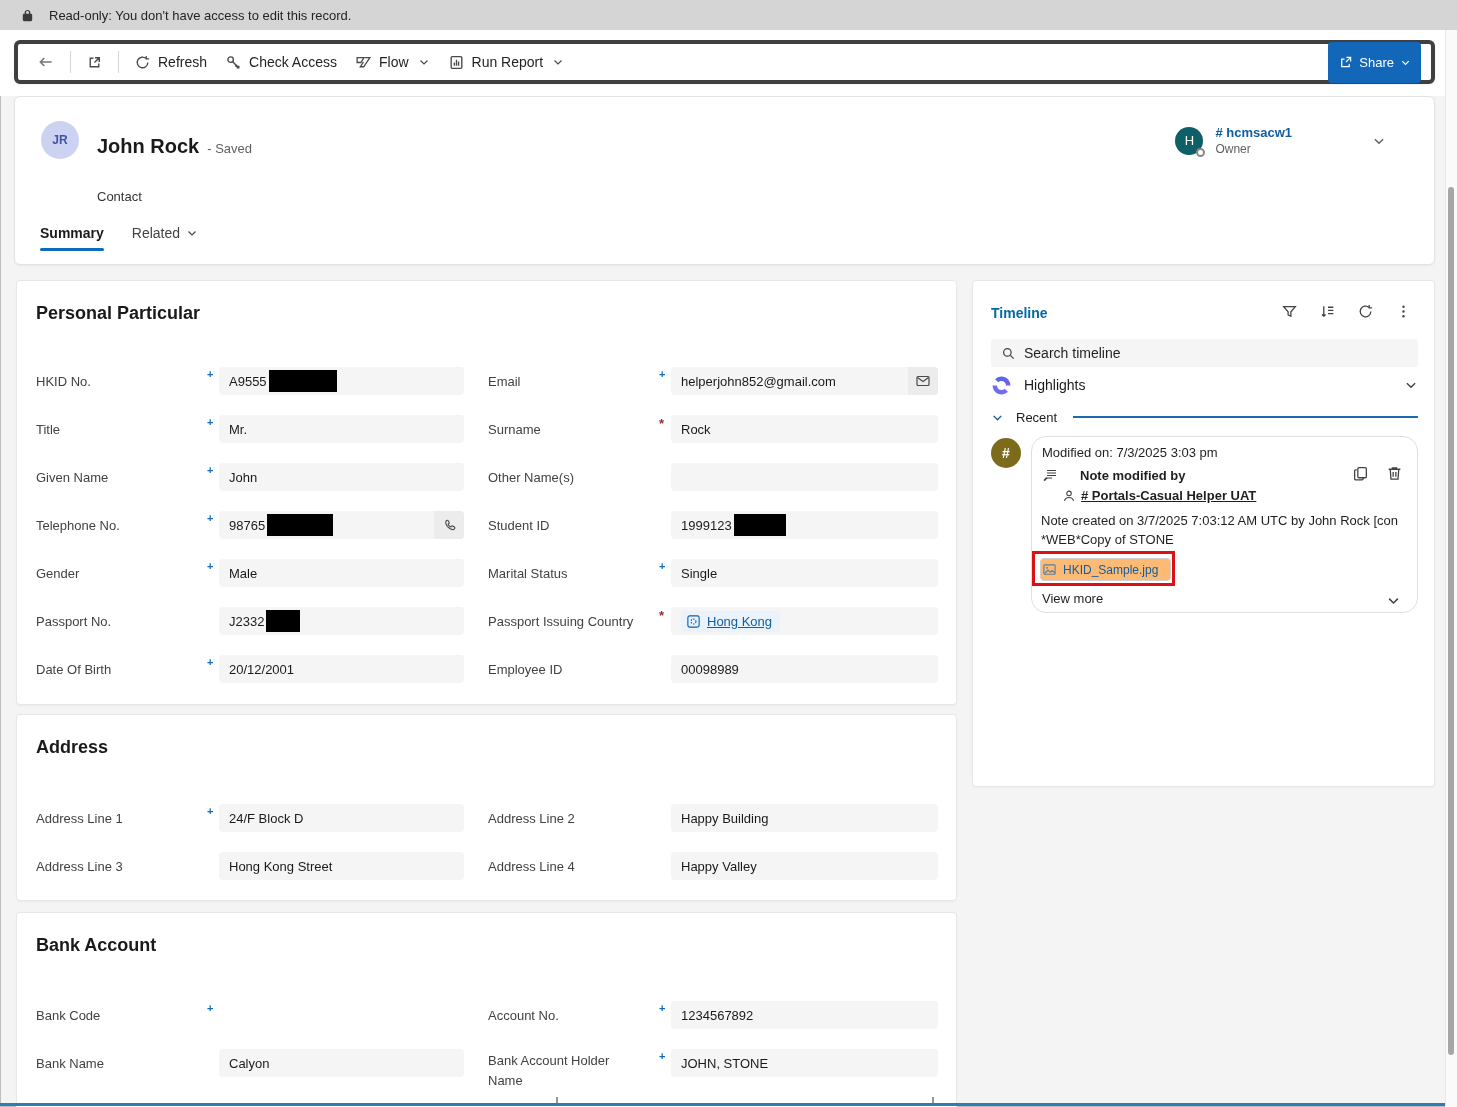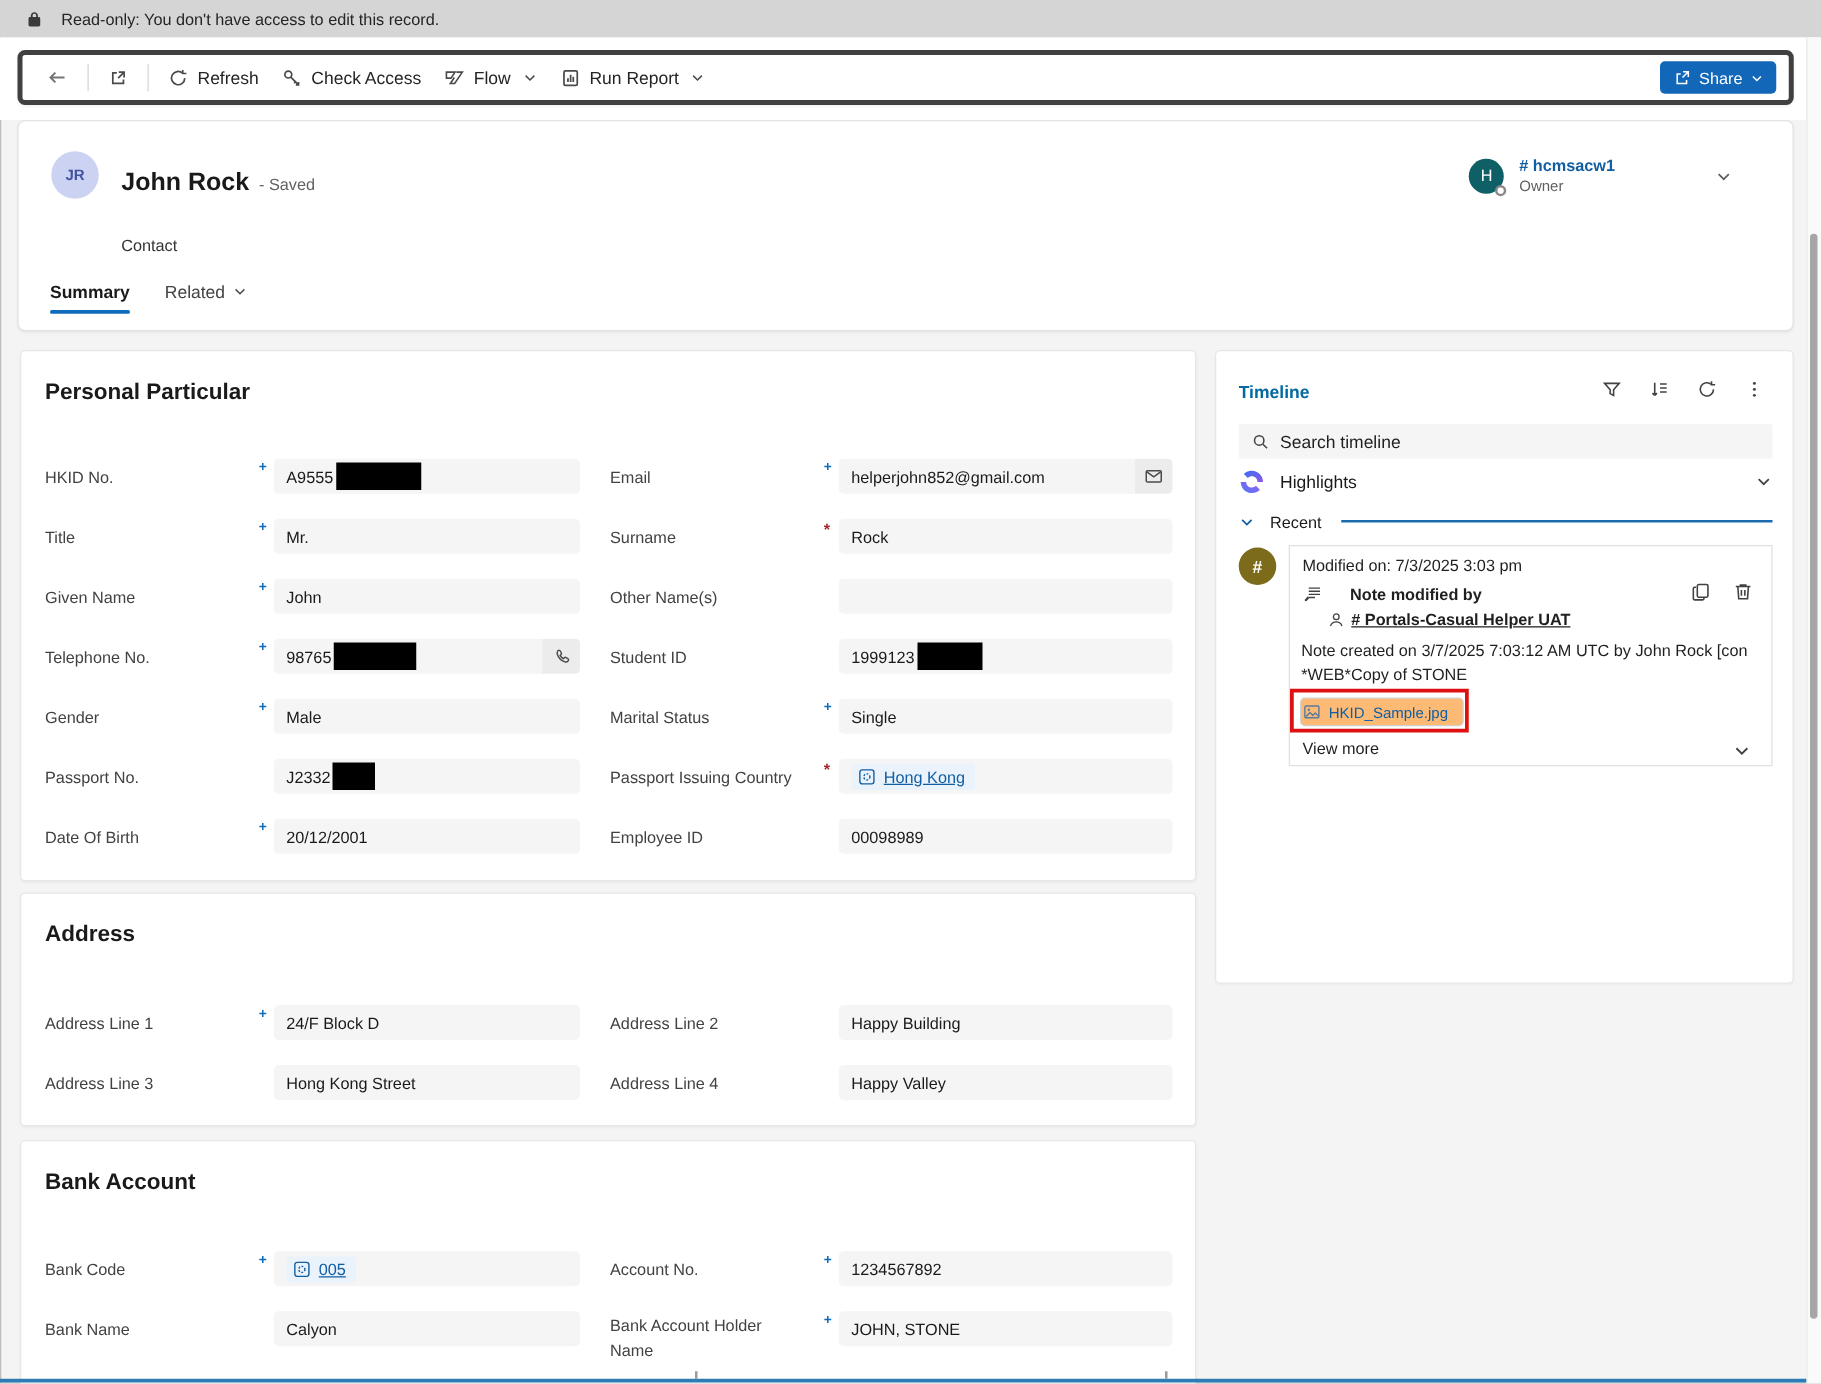--- a/index.html
+++ b/index.html
@@ -16,21 +16,21 @@
   .white-strip { position:absolute; left:0; top:30px; width:1457px; height:66px; background:#ffffff; }
 
   
   .cmdbar { position:absolute; left:14px; top:40px; width:1421px; height:44px; background:#fff;
             border:4px solid #404040; border-radius:6px; box-shadow:0 1px 2px rgba(0,0,0,.05);
             display:flex; align-items:center; padding:0 10px; }
   .cmd-btn { display:flex; align-items:center; gap:7px; padding:6px 9px; border-radius:4px;
              font-size:14px; color:#242424; cursor:default; }
   .cmd-sep { width:1px; height:22px; background:#d6d6d6; margin:0 6px; }
   .chev { display:inline-block; margin-left:2px; }
-  .share-btn { margin-left:auto; background:#1267b8; color:#fff; border-radius:4px; height:26px;
+  .share-btn { margin-left:auto; background:#1267b8; color:#fff; border-radius:4px; height:41px;
                display:flex; align-items:center; gap:6px; padding:10px 10px; font-size:13px; }
 
   
   .headercard { position:absolute; left:14px; top:96px; width:1421px; height:169px; background:#fff;
                 border:1px solid #e3e3e3; border-radius:6px; box-shadow:0 1px 2px rgba(0,0,0,.05); }
   .avatar-jr { position:absolute; left:26px; top:24px; width:38px; height:38px; border-radius:50%;
                background:#ccd3f2; color:#4252a0; font-size:12px; font-weight:bold;
                display:flex; align-items:center; justify-content:center; }
   .rec-name { position:absolute; left:82px; top:38px; font-size:20px; font-weight:bold; color:#1a1a1a; }
   .rec-saved { font-size:13px; font-weight:normal; color:#616161; margin-left:8px; }
@@ -84,21 +84,21 @@
                display:flex; align-items:center; gap:12px; }
   .tl-highlights .lbl { font-size:14px; color:#1a1a1a; }
   .tl-highlights .hchev { margin-left:auto; }
   .tl-recent { position:absolute; left:18px; top:126px; width:427px; height:20px; display:flex; align-items:center; gap:12px;}
   .tl-recent .lbl { font-size:13px; color:#1a1a1a; }
   .tl-recent .line { flex:1; height:2px; background:#1a6cae; margin-left:4px; }
   .note-avatar { position:absolute; left:18px; top:157px; width:30px; height:30px; border-radius:50%;
                background:#7d6b1c; color:#fff; font-size:14px; font-weight:bold;
                display:flex; align-items:center; justify-content:center; }
   .note-card { position:absolute; left:58px; top:155px; width:387px; height:177px; background:#fff;
-               border:1px solid #e0e0e0; border-radius:0; }
+               border:1px solid #e0e0e0; border-radius:15px; }
   .n-modified { position:absolute; left:10px; top:8px; font-size:13px; color:#1f1f1f; }
   .n-headrow { position:absolute; left:10px; top:30px; display:flex; align-items:center; gap:22px; }
   .n-heading { font-size:13px; font-weight:bold; color:#1f1f1f; }
   .n-actions { position:absolute; right:14px; top:28px; display:flex; gap:17px; }
   .n-authorrow { position:absolute; left:30px; top:51px; display:flex; align-items:center; gap:5px; }
   .n-author { font-size:13px; font-weight:bold; color:#1f1f1f; text-decoration:underline; }
   .n-body1 { position:absolute; left:9px; top:76px; width:374px; font-size:13px; color:#1f1f1f; white-space:nowrap; overflow:hidden; }
   .n-body2 { position:absolute; left:9px; top:95px; font-size:13px; color:#1f1f1f; }
   .ann-box { position:absolute; left:0px; top:114px; width:143px; height:35px; border:3px solid #dd1111; }
   .att-chip { position:absolute; left:5px; top:4px; width:131px; height:23px; background:#fdba74;
@@ -403,31 +403,20 @@
           <span>Happy Valley</span>
         </div>
     </div>
   </div>
 
   <div class="card" style="left:16px; top:912px; width:941px; height:195px; border-bottom:none; border-radius:4px 4px 0 0;">
     <div class="card-title">Bank Account</div>
     <div class="frow lrow" style="top:88px;">
       <span class="flabel">Bank Code</span>
       <span class="find rec">+</span>
-      <div class="fbox">
-        <span class="lookup-pill">
-          <span>
-              <svg width="15" height="15" viewBox="0 0 16 16" fill="none" stroke="#115ea3" stroke-width="1.2">
-                <rect x="2" y="2" width="12" height="12" rx="2"></rect>
-                <circle cx="8" cy="8" r="2.6" stroke-dasharray="1.6 1.3"></circle>
-              </svg>
-            </span>
-          <span class="lookup-link">005</span>
-        </span>
-      </div>
     </div>
     <div class="frow rrow" style="top:88px;">
       <span class="flabel">Account No.</span>
       <span class="find rec">+</span>
       <div class="fbox">
           <span>1234567892</span>
         </div>
     </div>
     <div class="frow lrow" style="top:136px;">
       <span class="flabel">Bank Name</span>

